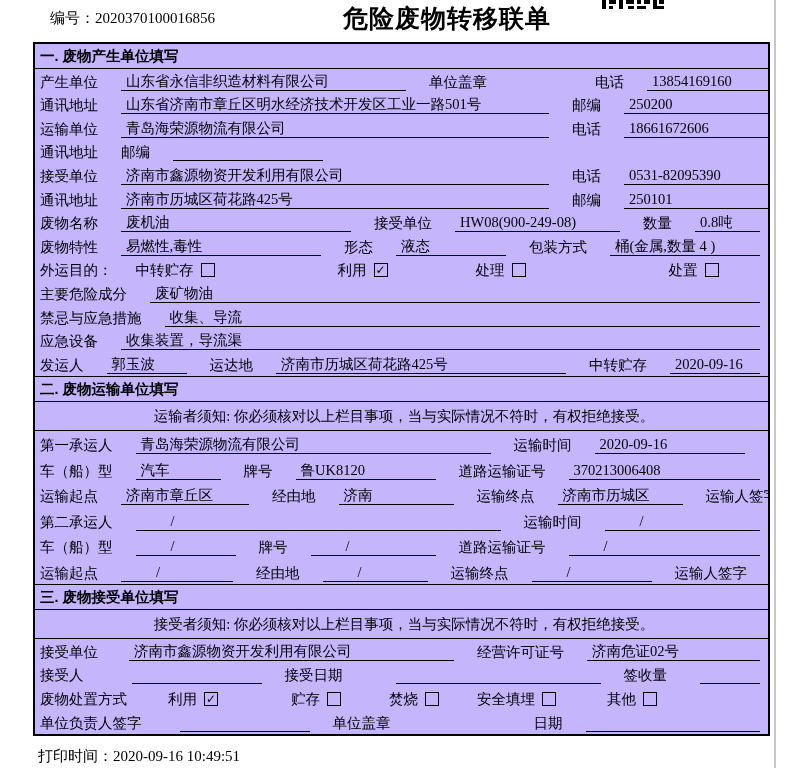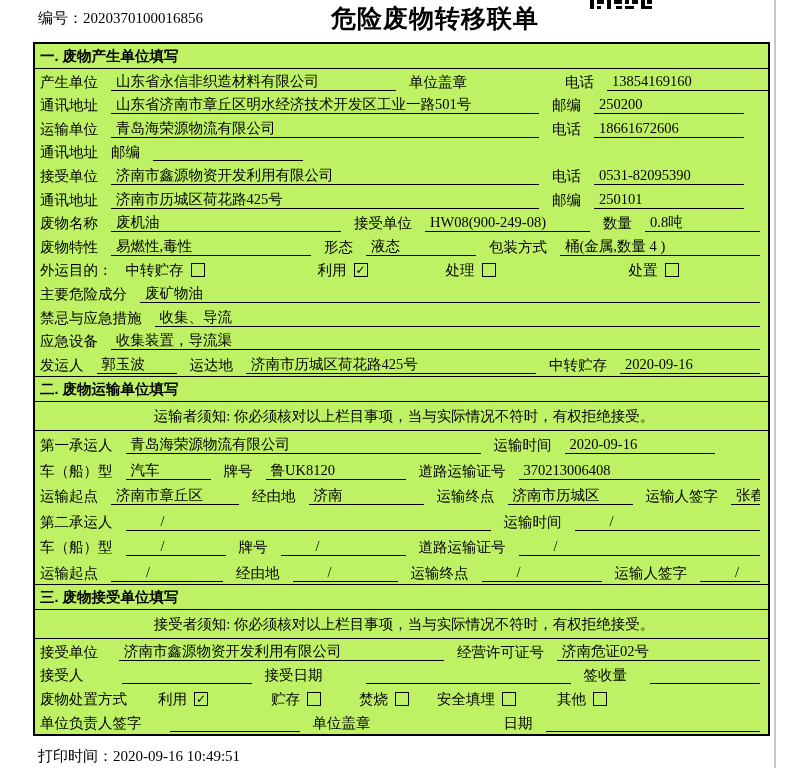--- a/index.html
+++ b/index.html
@@ -1,41 +1,41 @@
 <!DOCTYPE html>
 <html><head>
 <meta charset="utf-8">
 <style>
   html,body{margin:0;padding:0;}
   body{
     width:796px;height:768px;overflow:hidden;background:#fff;position:relative;
     font-family:"Liberation Serif","DejaVu Serif",serif;color:#000;
     -webkit-font-smoothing:antialiased;
   }
-  .hdr{position:absolute;left:0;top:0;width:676px;height:40px;}
+  .hdr{position:absolute;left:12px;top:0;width:676px;height:40px;}
   .serial{position:absolute;left:38px;top:9px;font-size:15px;white-space:nowrap;}
   .title{
     position:absolute;left:331px;top:2px;font-size:25px;font-weight:bold;letter-spacing:1px;
     font-family:"Liberation Sans","DejaVu Sans",sans-serif;white-space:nowrap;
   }
   .qr{position:absolute;left:590px;top:0;}
   .edge{position:absolute;left:774px;top:0;width:2px;height:768px;background:#c6c6c6;}
 
   .tbl{
     position:absolute;left:33px;top:42px;width:737px;box-sizing:border-box;
-    border:2px solid #000;background:#bef264;
+    border:2px solid #000;background:#c4b5fd;
   }
   .section + .section{border-top:1.5px solid #000;}
   .sec-h{
     height:24px;line-height:24px;padding-left:5px;border-bottom:1.5px solid #000;
     font-weight:bold;font-size:14.5px;font-family:"Liberation Sans","DejaVu Sans",sans-serif;
   }
   .notice{height:28px;line-height:28px;padding-left:5px;border-bottom:1.5px solid #000;font-size:14.5px;text-align:center;}
   .frow{
-    display:flex;align-items:flex-end;column-gap:13px;
+    display:flex;align-items:flex-end;column-gap:23px;
     padding:0 8px 2px 5px;box-sizing:border-box;font-size:14.5px;overflow:hidden;
   }
   .s1 .frow{height:23.6px}
   .s2 .frow{height:25.5px}
   .s3 .frow{height:23.8px}
   .lbl,.txt{white-space:nowrap;flex-shrink:0;line-height:18px;}
   .val{
     border-bottom:1px solid #000;line-height:18px;min-height:18px;
     padding:0 2px 0 5px;white-space:nowrap;overflow:hidden;flex-shrink:0;box-sizing:border-box;
   }

